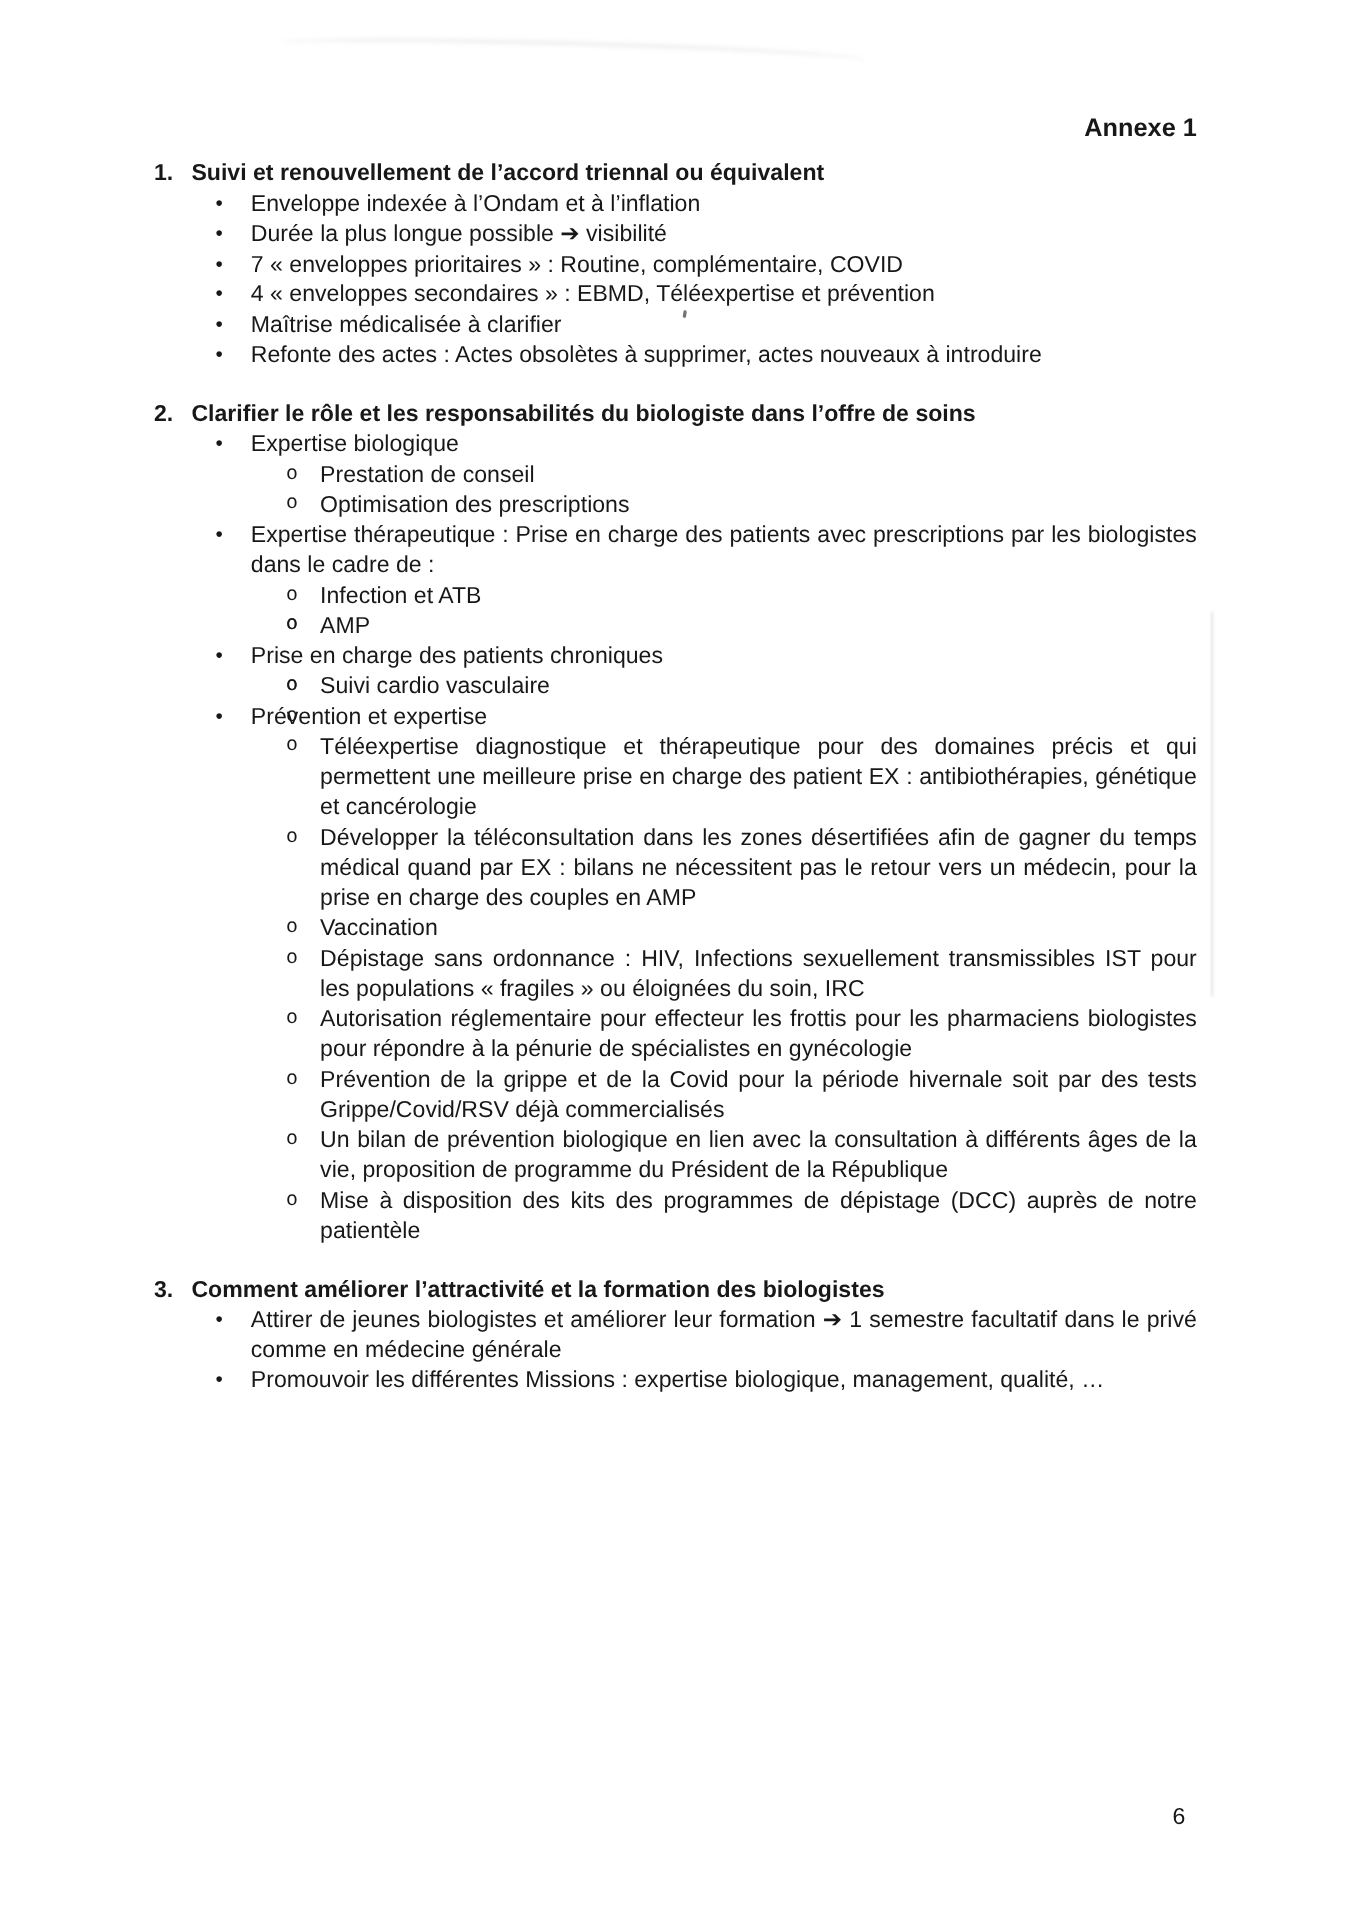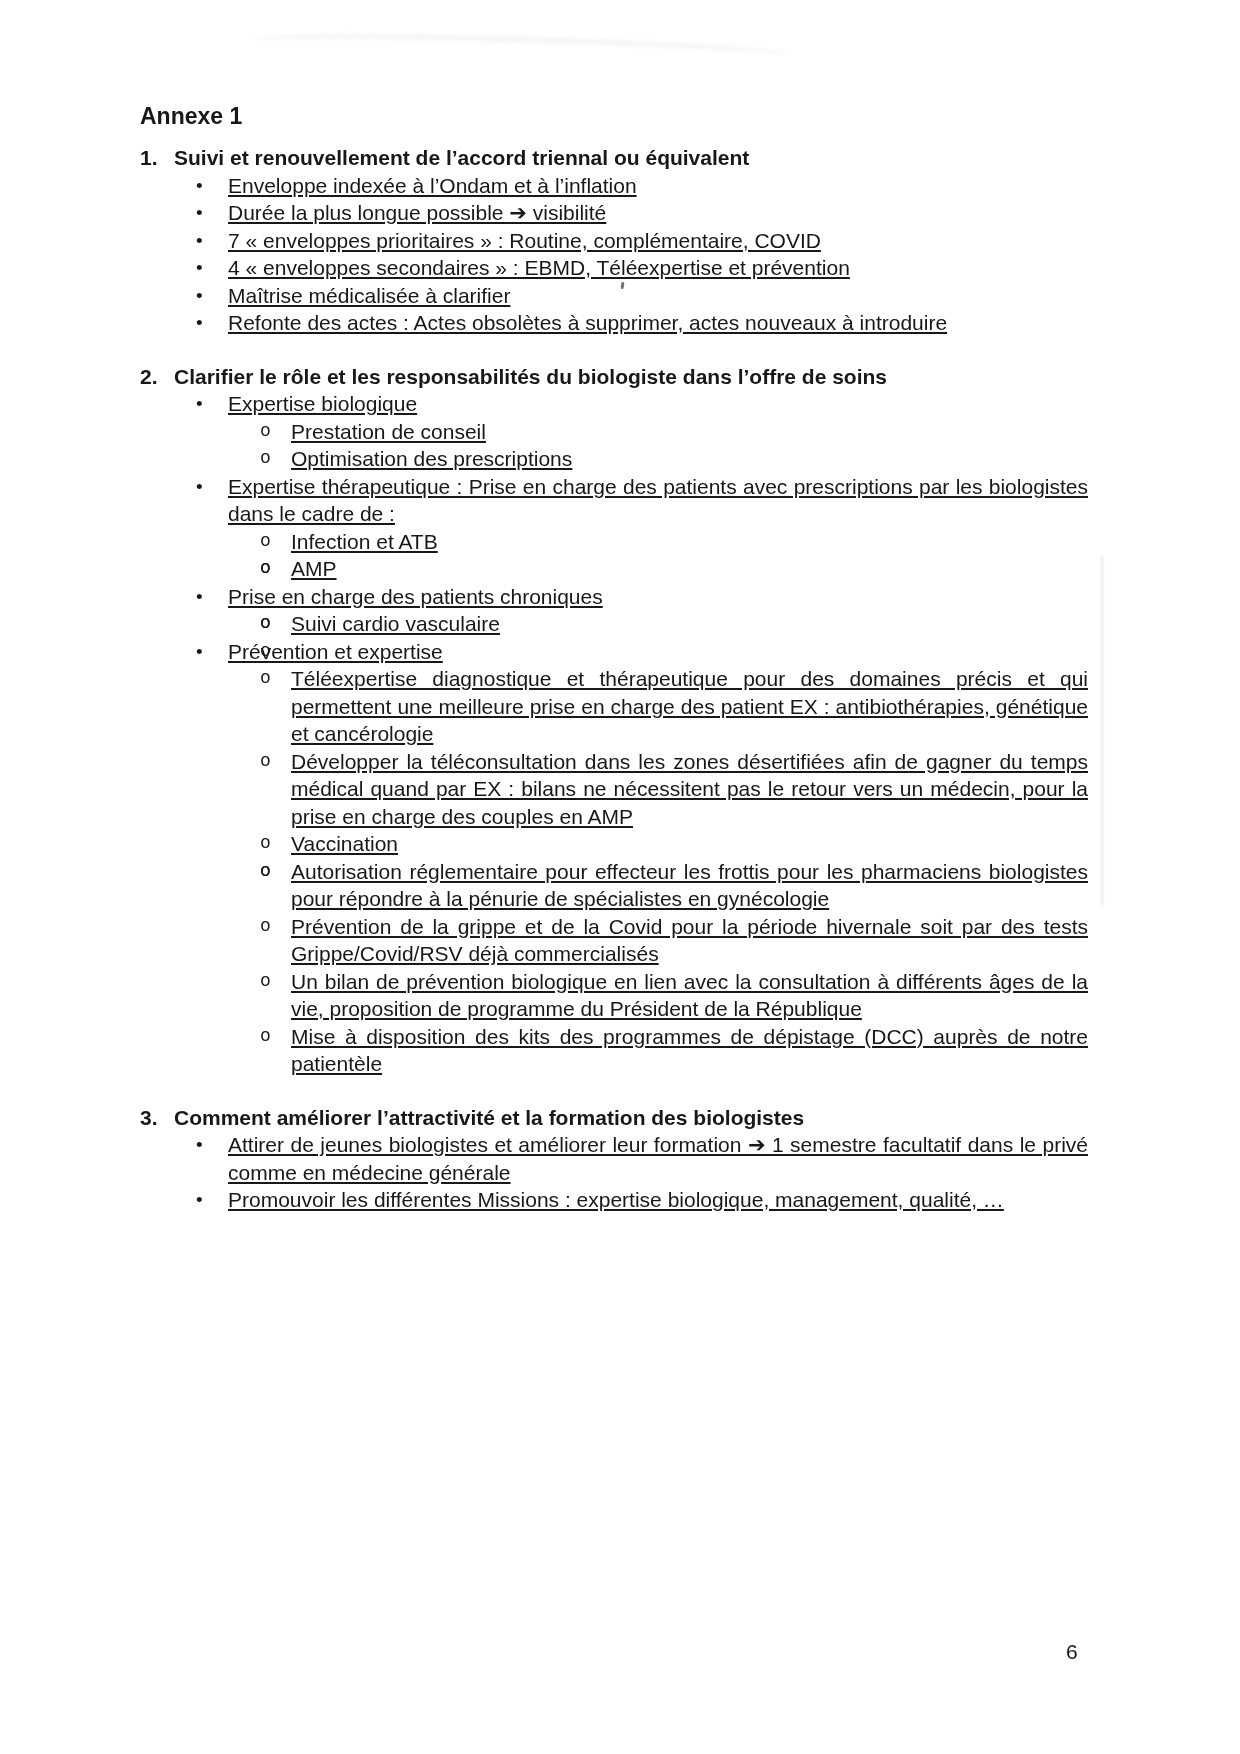--- a/index.html
+++ b/index.html
@@ -16,21 +16,21 @@
   }
   .content {
     position: absolute;
     left: 140px;
     top: 102px;
     width: 948px;
     font-size: 21px;
     line-height: 27.5px;
   }
   .doc-title {
-    text-align: left;
+    text-align: right;
     font-weight: bold;
     font-size: 23px;
     line-height: 28px;
     margin: 0 0 14px 0;
   }
   .section { margin-top: 26px; }
   .section:first-of-type { margin-top: 0; }
   .heading-row {
     display: flex;
     font-weight: bold;
@@ -43,21 +43,21 @@
     top: 0;
   }
   .item.l1 { padding-left: 88px; }
   .item.l1 .glyph { left: 56px; font-size: 19px; }
   .item.l2 { padding-left: 151px; }
   .item.l2 .glyph {
     left: 120px;
     font-family: "Liberation Mono", "DejaVu Sans Mono", monospace;
     font-size: 18px;
   }
-  .item .text { text-align: justify; text-decoration: underline; }
+  .item .text { text-align: justify; }
   .page-number {
     position: absolute;
     left: 1066px;
     top: 1638px;
     font-size: 21px;
     line-height: 28px;
   }
   
   .scan-smudge {
     position: absolute;
@@ -188,20 +188,21 @@
           <div class="item l2">
             <span class="glyph">o</span>
             <div class="text">Développer la téléconsultation dans les zones désertifiées afin de gagner du temps médical quand par EX : bilans ne nécessitent pas le retour vers un médecin, pour la prise en charge des couples en AMP</div>
           </div>
           <div class="item l2">
             <span class="glyph">o</span>
             <div class="text">Vaccination</div>
           </div>
           <div class="item l2">
             <span class="glyph">o</span>
+            <div class="text">Dépistage sans ordonnance : HIV, Infections sexuellement transmissibles IST pour les populations « fragiles » ou éloignées du soin, IRC</div>
           </div>
           <div class="item l2">
             <span class="glyph">o</span>
             <div class="text">Autorisation réglementaire pour effecteur les frottis pour les pharmaciens biologistes pour répondre à la pénurie de spécialistes en gynécologie</div>
           </div>
           <div class="item l2">
             <span class="glyph">o</span>
             <div class="text">Prévention de la grippe et de la Covid pour la période hivernale soit par des tests Grippe/Covid/RSV déjà commercialisés</div>
           </div>
           <div class="item l2">

